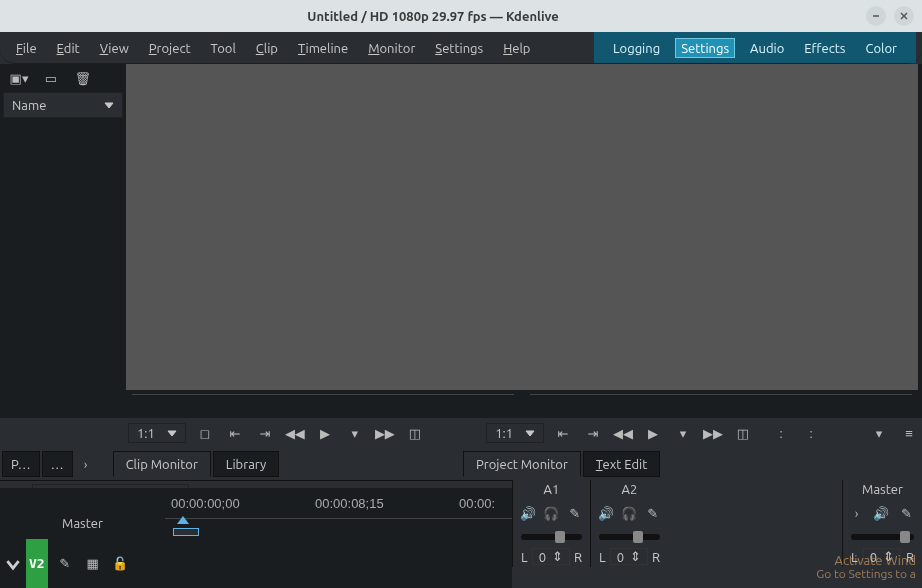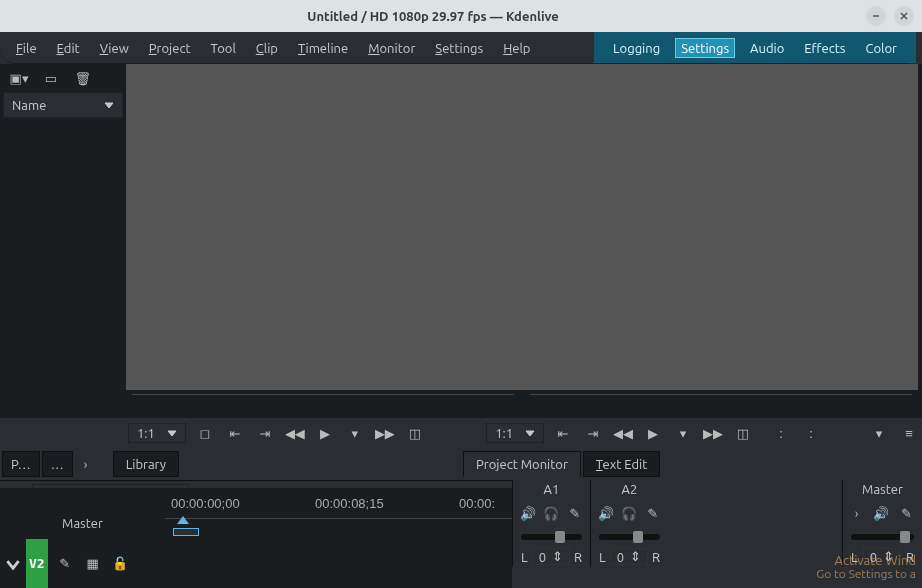--- a/index.html
+++ b/index.html
@@ -184,20 +184,21 @@
     <span class="ic">≡</span>
   </div>
 </div>
 
 <div style="display:flex">
   <div class="tabs" style="width:461px">
     <div class="tab small">P…</div>
     <div class="tab small">…</div>
     <span class="ic">›</span>
     <div style="width:12px"></div>
+    <div class="tab active">Clip Monitor</div>
     <div class="tab">Library</div>
   </div>
   <div class="tabs" style="flex:1">
     <div class="tab active">Project Monitor</div>
     <div class="tab"><span style="text-decoration:underline">T</span>ext Edit</div>
   </div>
 </div>
 
 <div style="display:flex">
   <div class="tltoolbar" style="width:512px">

